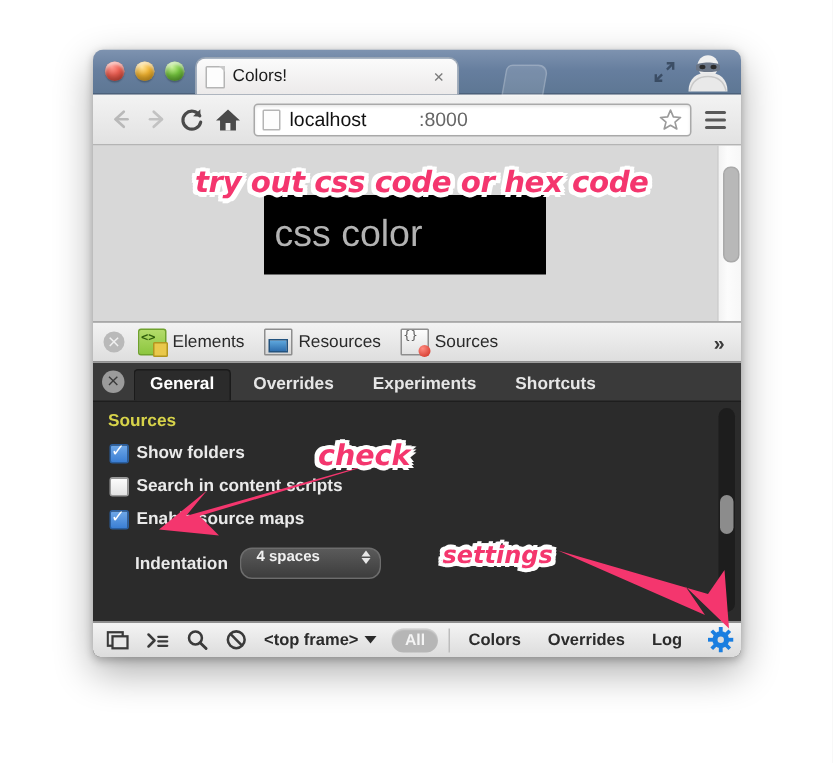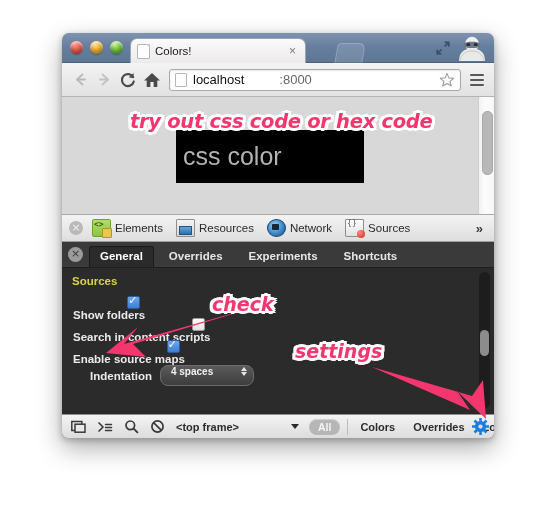--- a/index.html
+++ b/index.html
@@ -198,22 +198,22 @@
     padding: 3px 10px 5px 10px;
   }
 
   .dt-body { position: relative; height: 146px; background: #2b2b2b; overflow: hidden; }
   .section-title {
     position: absolute; left: 10px; top: 7px;
     font-size: 11.5px; font-weight: bold; color: #d7d34a;
   }
   .setting-row {
     position: absolute; left: 11px;
-    display: flex; align-items: flex-end;
-    font-size: 11.5px; color: #eaeaea; font-weight: bold; flex-direction: column;
+    display: flex; align-items: flex-start;
+    font-size: 11.5px; color: #eaeaea; font-weight: bold;
   }
   .cbox {
     width: 11px; height: 11px; margin-right: 5px; flex: none;
     border-radius: 2px; position: relative;
     background: linear-gradient(to bottom,#fdfdfd,#e3e3e3);
     border: 1px solid #9b9b9b;
   }
   .cbox.on { background: linear-gradient(to bottom,#6fa8e8,#3b7fd4); border-color: #2a5e9e; }
   .cbox.on::after {
     content: "✓"; position: absolute; left: 0px; top: -3px;
@@ -246,21 +246,21 @@
   .dt-status {
     height: 24px;
     background: linear-gradient(to bottom,#f4f4f4,#dcdcdc);
     border-top: 1px solid #8d8d8d;
     display: flex; align-items: center;
     padding: 0 4px; box-sizing: border-box;
     position: relative;
   }
   .sb-icon { width: 26px; height: 22px; display: flex; align-items: center; justify-content: center; flex: none; }
   .sb-sep { width: 1px; height: 16px; background: #bdbdbd; margin: 0 3px; flex: none; }
-  .sb-frame { font-size: 11px; font-weight: bold; color: #2b2b2b; display: flex; align-items: center; margin: 0 6px; flex: none; gap: 48px; }
+  .sb-frame { font-size: 11px; font-weight: bold; color: #2b2b2b; display: flex; align-items: center; margin: 0 6px; flex: none; }
   .caret-dn { width:0;height:0;border-style:solid;border-width:5px 4px 0 4px;border-color:#2b2b2b transparent transparent transparent; margin-left:4px;}
   .pill {
     background: #b6b6b6; color: #f4f4f4;
     font-size: 10.5px; font-weight: bold;
     border-radius: 9px; padding: 2px 9px;
     margin: 12px 4px; flex: none;
     box-shadow: inset 0 1px 1px rgba(255,255,255,.4);
   }
   .sb-link { font-size: 11px; font-weight: bold; color: #2b2b2b; margin: 0 9px; flex: none; }
   .gear {
@@ -275,21 +275,21 @@
     color: #f4366e;
     text-shadow:
       -2px -2px 0 #fff,  2px -2px 0 #fff, -2px 2px 0 #fff,  2px 2px 0 #fff,
       -3px  0   0 #fff,  3px  0   0 #fff,  0   -3px 0 #fff, 0    3px 0 #fff,
       -3px -2px 0 #fff,  3px -2px 0 #fff, -3px 2px 0 #fff,  3px 2px 0 #fff;
     white-space: nowrap;
     z-index: 40;
   }
   #anno-top { left: 108px; top: 110px; font-size: 19.5px; letter-spacing: -0.3px; margin-left: 22px; }
   #anno-check { left: 212px; top: 293px; font-size: 19px; }
-  #anno-settings { left: 295px; top: 340px; font-size: 19px; }
+  #anno-settings { left: 295px; top: 360px; font-size: 16px; }
   .arrow-svg { position: absolute; z-index: 39; }
 </style>
 </head>
 <body>
 
 <div id="root">
 
   <div class="window">
 
     <div class="titlebar">
@@ -381,24 +381,20 @@
       <div class="dt-toolbar">
         <div class="dt-close-circle">×</div>
 
         <div class="dt-panel">
           <span class="pi pi-elements"></span>
           <span class="pl">Elements</span>
         </div>
         <div class="dt-panel">
           <span class="pi pi-resources"></span>
           <span class="pl">Resources</span>
-        </div>
-        <div class="dt-panel">
-          <span class="pi pi-network"></span>
-          <span class="pl">Network</span>
         </div>
         <div class="dt-panel">
           <span class="pi pi-sources"></span>
           <span class="pl">Sources</span>
         </div>
 
         <div class="dt-more">»</div>
       </div>
 
       <div class="dt-tabsbar">

